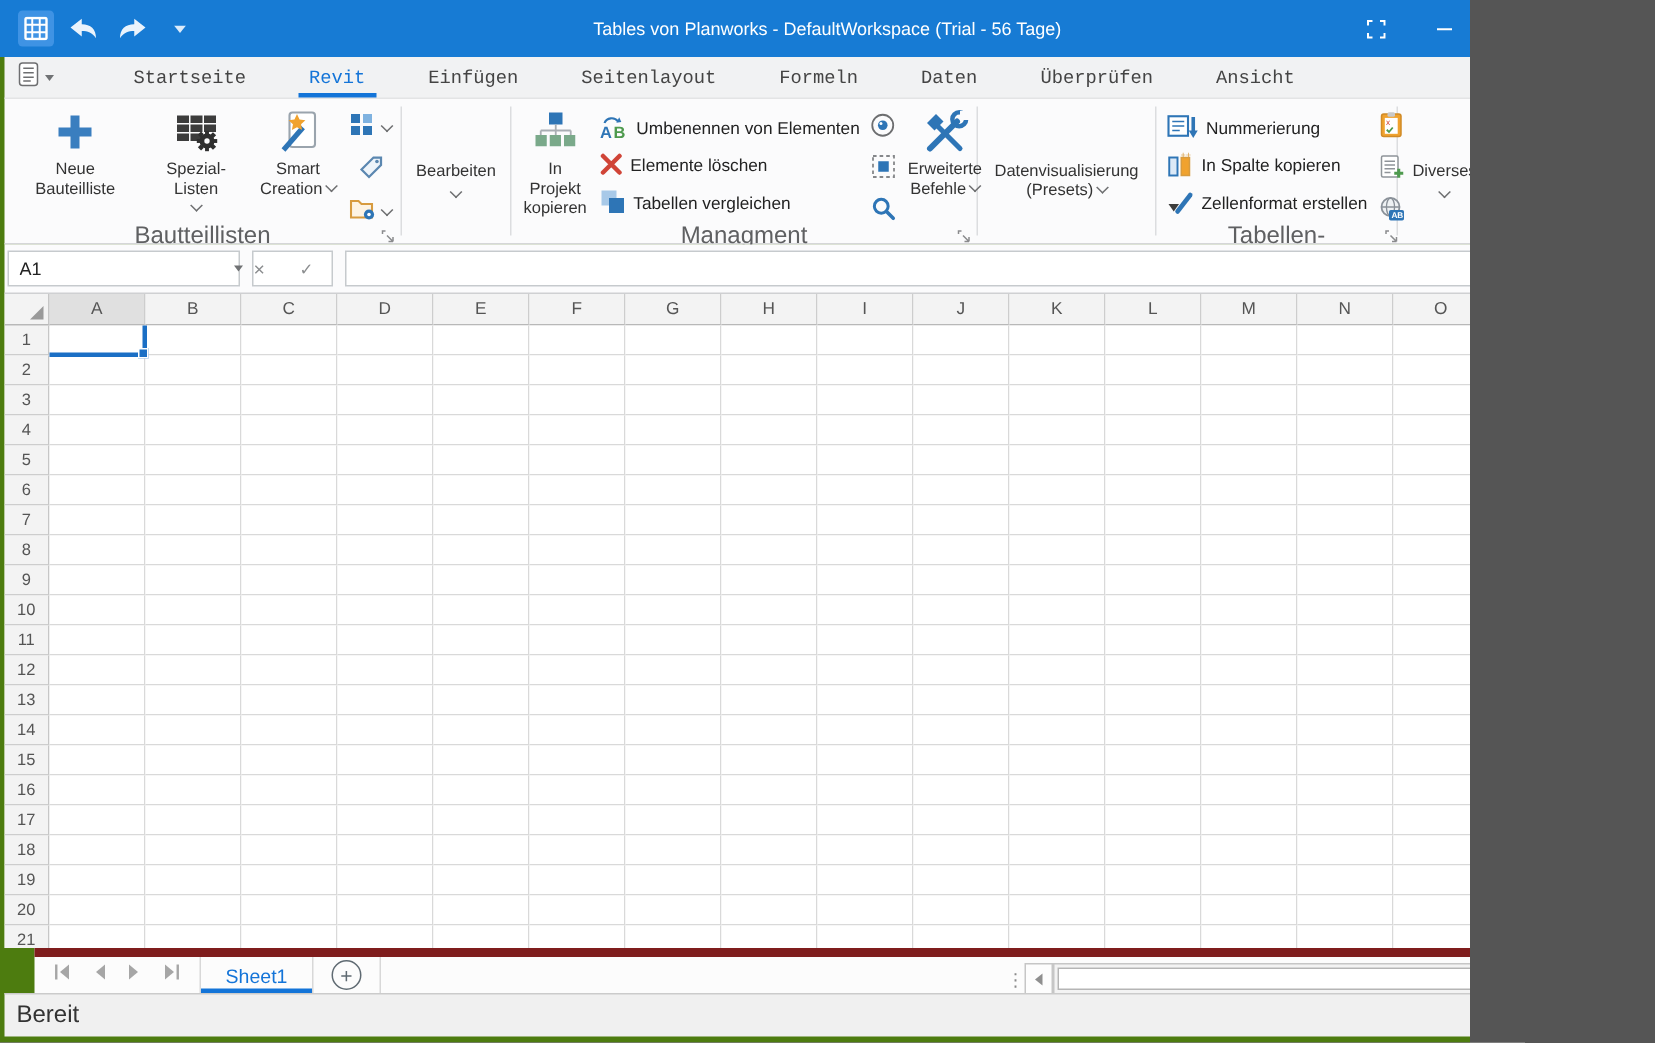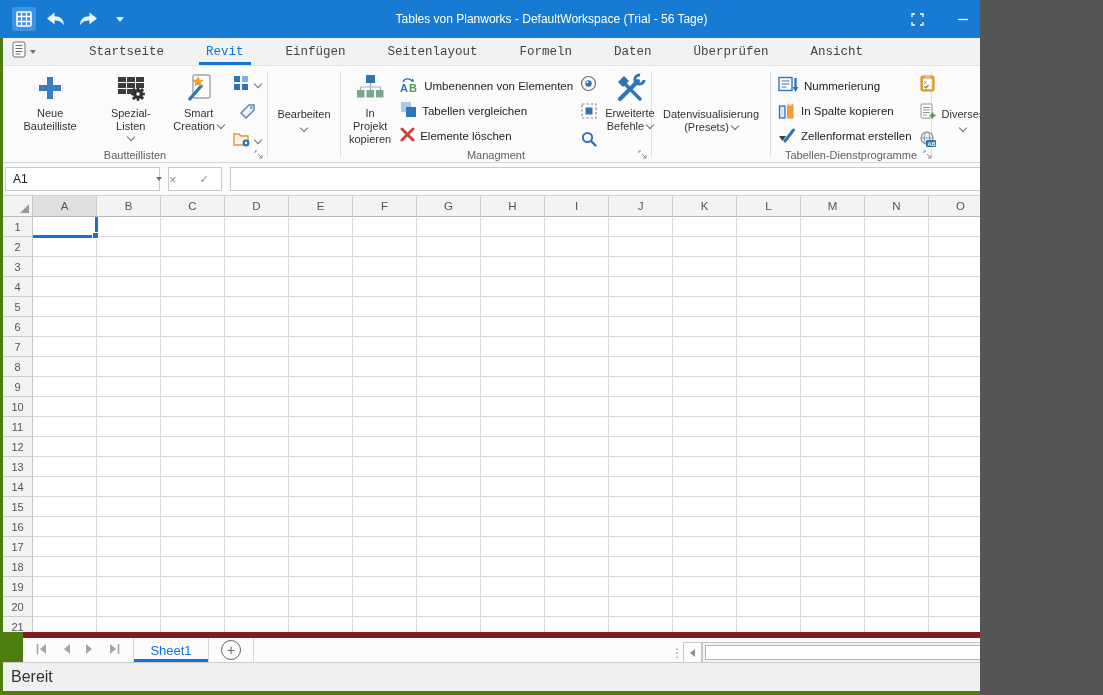--- a/index.html
+++ b/index.html
@@ -26,21 +26,21 @@
   .tabrow-right{margin-left:auto;display:flex;align-items:center;gap:4px;padding-right:6px;}
   .miniBtn{width:33px;height:22px;border:1px solid #d4d6d9;border-radius:3px;background:#fafbfb;display:flex;align-items:center;justify-content:center;}
   .bluecirc{width:15px;height:15px;border-radius:50%;background:#2e75b6;color:#fff;font-size:10px;font-weight:bold;
     display:flex;align-items:center;justify-content:center;line-height:1;}
 
   
   .ribbon{top:66px;height:97px;background:#fbfbfc;border-bottom:1px solid #d5d6d8;display:flex;}
   .rgroup{position:relative;display:flex;flex-direction:column;}
   .rsep{width:1px;background:#dcdddf;margin:5px 0 5px 0;}
   .rgroup-content{flex:1;display:flex;align-items:flex-start;padding:2px 3px 0 3px;}
-  .rgroup-label{height:18px;font-size:11px;color:#5f6062;text-align:center;position:relative;padding-bottom:2px;}
+  .rgroup-label{height:18px;font-size:16px;color:#5f6062;text-align:center;position:relative;padding-bottom:2px;}
   .launcher{position:absolute;right:3px;top:1px;}
   .bigbtn{display:flex;flex-direction:column;align-items:center;text-align:center;
     font-size:11px;color:#333;line-height:13px;padding:2px 5px;cursor:default;}
   .bigbtn .bicon{height:36px;display:flex;align-items:center;justify-content:center;margin-bottom:1px;}
   .txtbtn{justify-content:center;padding-top:40px;}
   .chev{display:inline-block;width:5px;height:5px;border-right:1.3px solid #6d6e70;border-bottom:1.3px solid #6d6e70;
     transform:rotate(45deg);margin-top:1px;}
   .chev.inline{margin-left:3px;margin-bottom:2px;}
   .stack{display:flex;flex-direction:column;padding-top:5px;}
   .srow{display:flex;align-items:center;gap:5px;height:25px;font-size:11.5px;color:#222;padding:0 4px;white-space:nowrap;}
@@ -317,34 +317,34 @@
                 <path d="M3 6 a5 4.5 0 0 1 9 -1" fill="none" stroke="#2e75b6" stroke-width="1.4"></path>
                 <path d="M12.8 2.2 l1.4 3.2 -3.3.4Z" fill="#2e75b6"></path>
                 <text x="0" y="16" font-family="Liberation Sans, sans-serif" font-size="11" font-weight="bold" fill="#2e75b6">A</text>
                 <text x="9" y="16" font-family="Liberation Sans, sans-serif" font-size="11" font-weight="bold" fill="#4e9a4e">B</text>
               </svg>
             </span>
             <span>Umbenennen von Elementen</span>
           </div>
           <div class="srow">
             <span>
+              <svg width="15" height="15" viewBox="0 0 15 15">
+                <path d="M2 2l11 11M13 2L2 13" stroke="#d04437" stroke-width="3" stroke-linecap="round"></path>
+              </svg>
+            </span>
+            <span>Elemente löschen</span>
+          </div>
+          <div class="srow">
+            <span>
               <svg width="17" height="17" viewBox="0 0 17 17">
                 <rect x="1" y="1" width="10" height="10" fill="#a8c9e8"></rect>
                 <rect x="6" y="6" width="10" height="10" fill="#2e75b6"></rect>
               </svg>
             </span>
             <span>Tabellen vergleichen</span>
-          </div>
-          <div class="srow">
-            <span>
-              <svg width="15" height="15" viewBox="0 0 15 15">
-                <path d="M2 2l11 11M13 2L2 13" stroke="#d04437" stroke-width="3" stroke-linecap="round"></path>
-              </svg>
-            </span>
-            <span>Elemente löschen</span>
           </div>
         </div>
         <div class="iconcol">
           <span class="ic">
             <svg width="17" height="17" viewBox="0 0 17 17" fill="none">
               <circle cx="8.5" cy="8.5" r="7" stroke="#6d6e70" stroke-width="1.2"></circle>
               <circle cx="8.5" cy="8.5" r="3.2" fill="#2e75b6"></circle>
               <circle cx="7.3" cy="7.3" r="1" fill="#fff"></circle>
             </svg>
           </span>

